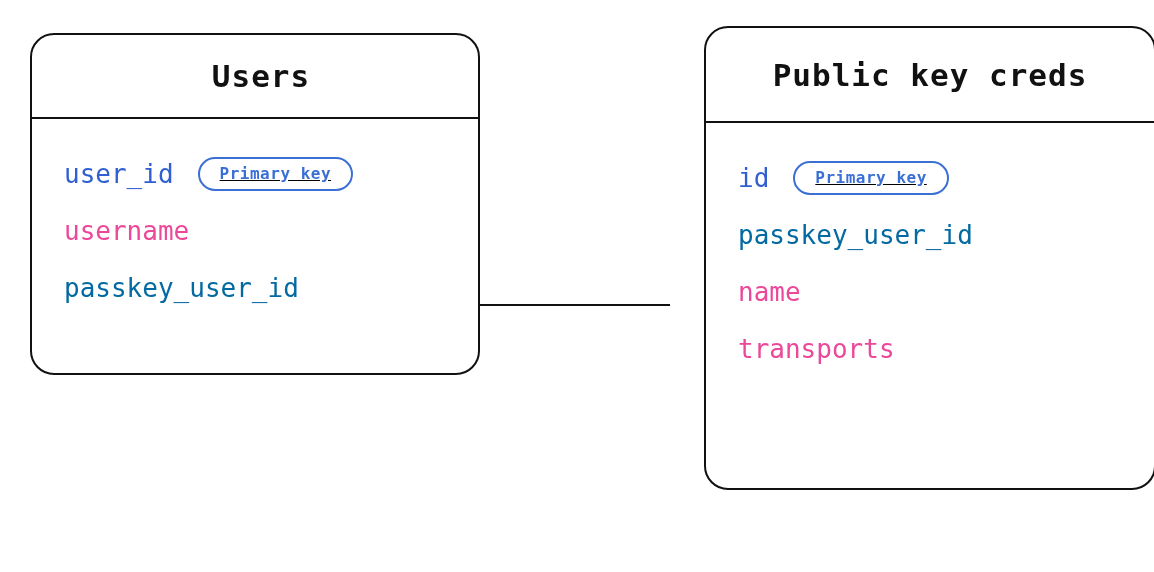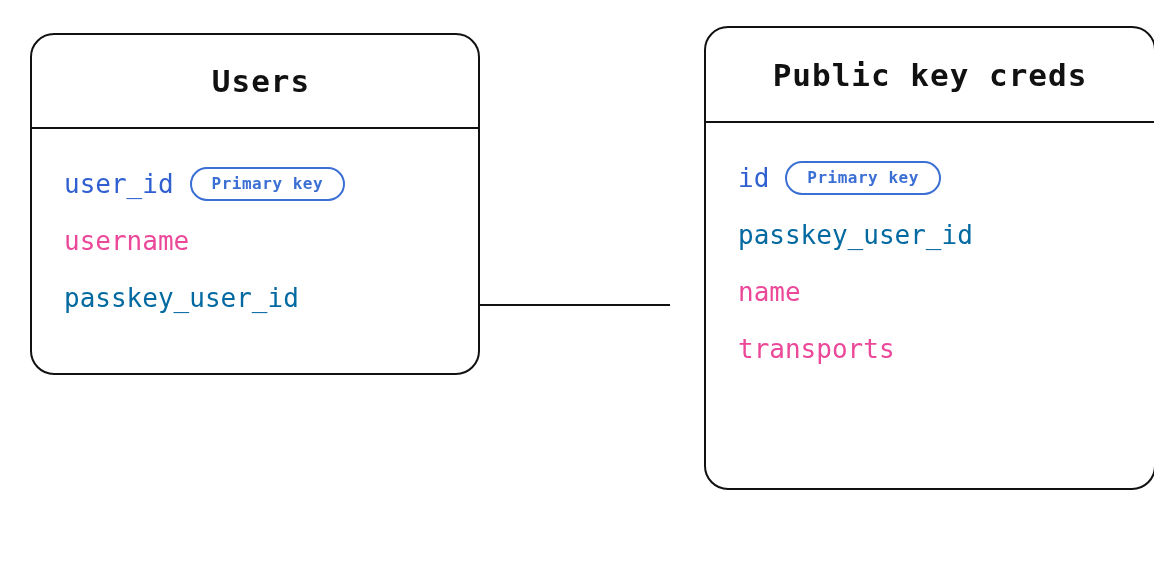--- a/index.html
+++ b/index.html
@@ -57,21 +57,21 @@
 
   .entity-body {
     box-sizing: border-box;
     padding: 26px 0 0 32px;
   }
 
   .field-row {
     display: flex;
     align-items: center;
     height: 57px;
-    gap: 16px;
+    gap: 24px;
   }
 
   .field-name {
     font-family: "DejaVu Sans Mono", "Liberation Mono", monospace;
     font-size: 26px;
     line-height: 1;
     white-space: nowrap;
     color: #111111;
   }
   .field-name.key   { color: #2f5fd0; }
@@ -80,38 +80,39 @@
 
   .badge {
     box-sizing: border-box;
     display: inline-flex;
     align-items: flex-start;
     justify-content: center;
     border: 2px solid #3b6fd4;
     border-radius: 999px;
     padding: 5px 20px 6px 20px;
     background: transparent;
+    text-decoration: underline;
   }
   .badge-label {
     font-family: "DejaVu Sans Mono", "Liberation Mono", monospace;
     font-weight: bold;
     font-size: 16px;
     letter-spacing: 0.5px;
     color: #3b6fd4;
     white-space: nowrap;
   }
 
   
   #entity-users {
     left: 30px;
     top: 33px;
     width: 450px;
     height: 342px;
   }
-  #entity-users .entity-header { height: 94px; padding-left: 12px; }
+  #entity-users .entity-header { height: 84px; padding-left: 12px; }
 
   #entity-pkcreds {
     left: 668px;
     top: 26px;
     width: 452px;
     height: 464px;
     margin-left: 36px;
   }
   #entity-pkcreds .entity-header { height: 95px; }
 

